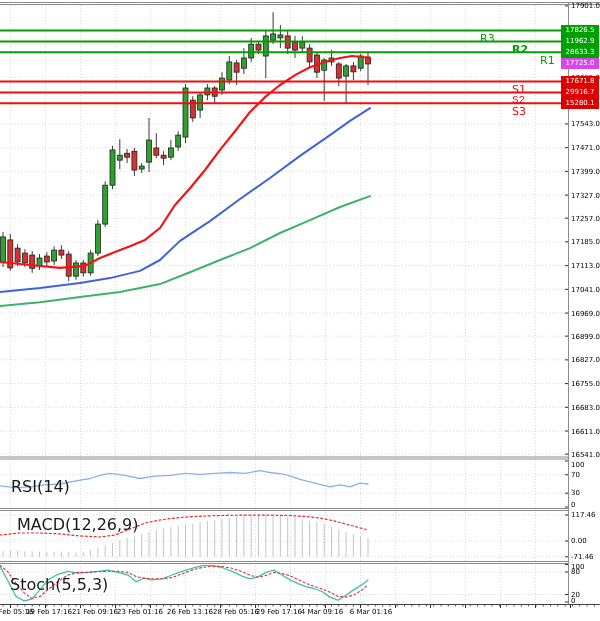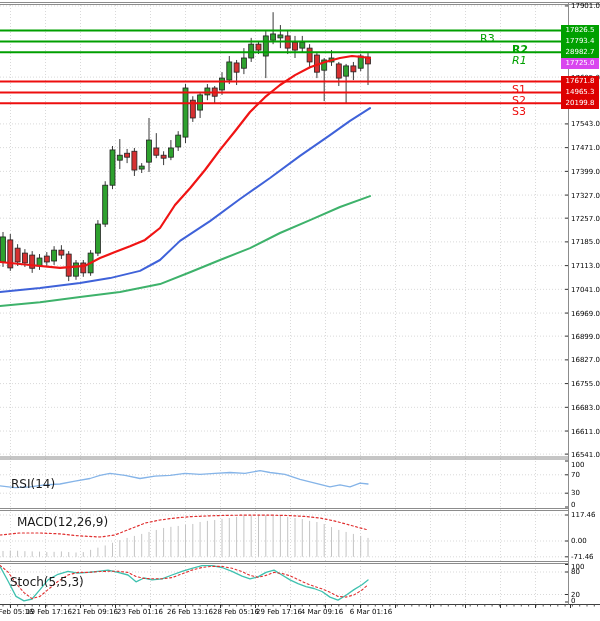--- a/index.html
+++ b/index.html
@@ -1,19 +1,19 @@
 <!DOCTYPE html>
 <html><head>
 <meta charset="utf-8">
 <style>
   html,body{margin:0;padding:0;background:#fff;}
   #chart-root{position:relative;width:600px;height:621px;background:#ffffff;
     font-family:"DejaVu Sans",sans-serif;overflow:hidden;}
   #cv{position:absolute;left:0;top:0;}
-  .ind-label{position:absolute;font-size:12px;color:#1a1a1a;white-space:nowrap;}
+  .ind-label{position:absolute;font-size:16px;color:#1a1a1a;white-space:nowrap;}
   .pivot-label{position:absolute;font-size:11px;white-space:nowrap;}
   .badge{position:absolute;left:561px;width:38px;height:11px;font-size:7px;
     line-height:11px;text-align:center;color:#ffffff;white-space:nowrap;}
 </style>
 </head>
 <body>
 
 <div id="chart-root">
   <svg id="cv" width="600" height="621">
       <rect x="0" y="0" width="600" height="621" fill="#ffffff"></rect>
@@ -396,25 +396,25 @@
       <text x="279" y="613.5" font-size="7" text-anchor="middle" font-family="&quot;DejaVu Sans&quot;,sans-serif" fill="#000000">29 Feb 17:16</text>
       <text x="322" y="613.5" font-size="7" text-anchor="middle" font-family="&quot;DejaVu Sans&quot;,sans-serif" fill="#000000">4 Mar 09:16</text>
       <text x="371" y="613.5" font-size="7" text-anchor="middle" font-family="&quot;DejaVu Sans&quot;,sans-serif" fill="#000000">6 Mar 01:16</text>
     </svg>
   <div class="ind-label" style="left:11px;top:477px">RSI(14)</div>
   <div class="ind-label" style="left:17px;top:515px">MACD(12,26,9)</div>
   <div class="ind-label" style="left:10px;top:575px">Stoch(5,5,3)</div>
   <div id="overlay">
       <div class="pivot-label" style="left: 480px; top: 31.9828px; color: rgb(0, 160, 0);">R3</div>
       <div class="pivot-label" style="left: 512px; top: 42.8907px; color: rgb(0, 160, 0); font-weight: bold;">R2</div>
-      <div class="pivot-label" style="left: 512px; top: 53.8315px; color: rgb(0, 160, 0); font-style: italic;">R1</div>
+      <div class="pivot-label" style="left: 540px; top: 53.8315px; color: rgb(0, 160, 0);">R1</div>
       <div class="pivot-label" style="left: 512px; top: 82.9632px; color: rgb(237, 14, 14);">S1</div>
-      <div class="pivot-label" style="left: 512px; top: 93.904px; color: rgb(237, 14, 14);">S2</div>
+      <div class="pivot-label" style="left: 512px; top: 93.904px; color: rgb(237, 14, 14); font-family: Liberation Mono, monospace;">S2</div>
       <div class="pivot-label" style="left: 512px; top: 104.812px; color: rgb(237, 14, 14);">S3</div>
       <div class="badge" style="top: 24.9828px; background: rgb(0, 160, 0);">17826.5</div>
-      <div class="badge" style="top: 35.8907px; background: rgb(0, 160, 0);">17793.4</div>
-      <div class="badge" style="top: 46.8315px; background: rgb(0, 160, 0);">28982.7</div>
+      <div class="badge" style="top: 35.8907px; background: rgb(0, 160, 0);">11962.9</div>
+      <div class="badge" style="top: 46.8315px; background: rgb(0, 160, 0);">28633.3</div>
       <div class="badge" style="top: 75.9632px; background: rgb(221, 0, 0);">17671.8</div>
-      <div class="badge" style="top: 86.904px; background: rgb(221, 0, 0);">14965.3</div>
-      <div class="badge" style="top: 97.8119px; background: rgb(221, 0, 0);">20199.8</div>
+      <div class="badge" style="top: 86.904px; background: rgb(221, 0, 0);">29916.7</div>
+      <div class="badge" style="top: 97.8119px; background: rgb(221, 0, 0);">15280.1</div>
       <div class="badge" style="top: 58.4315px; background: #d946ef;">17725.0</div>
     </div>
 </div>
 
 </body></html>

